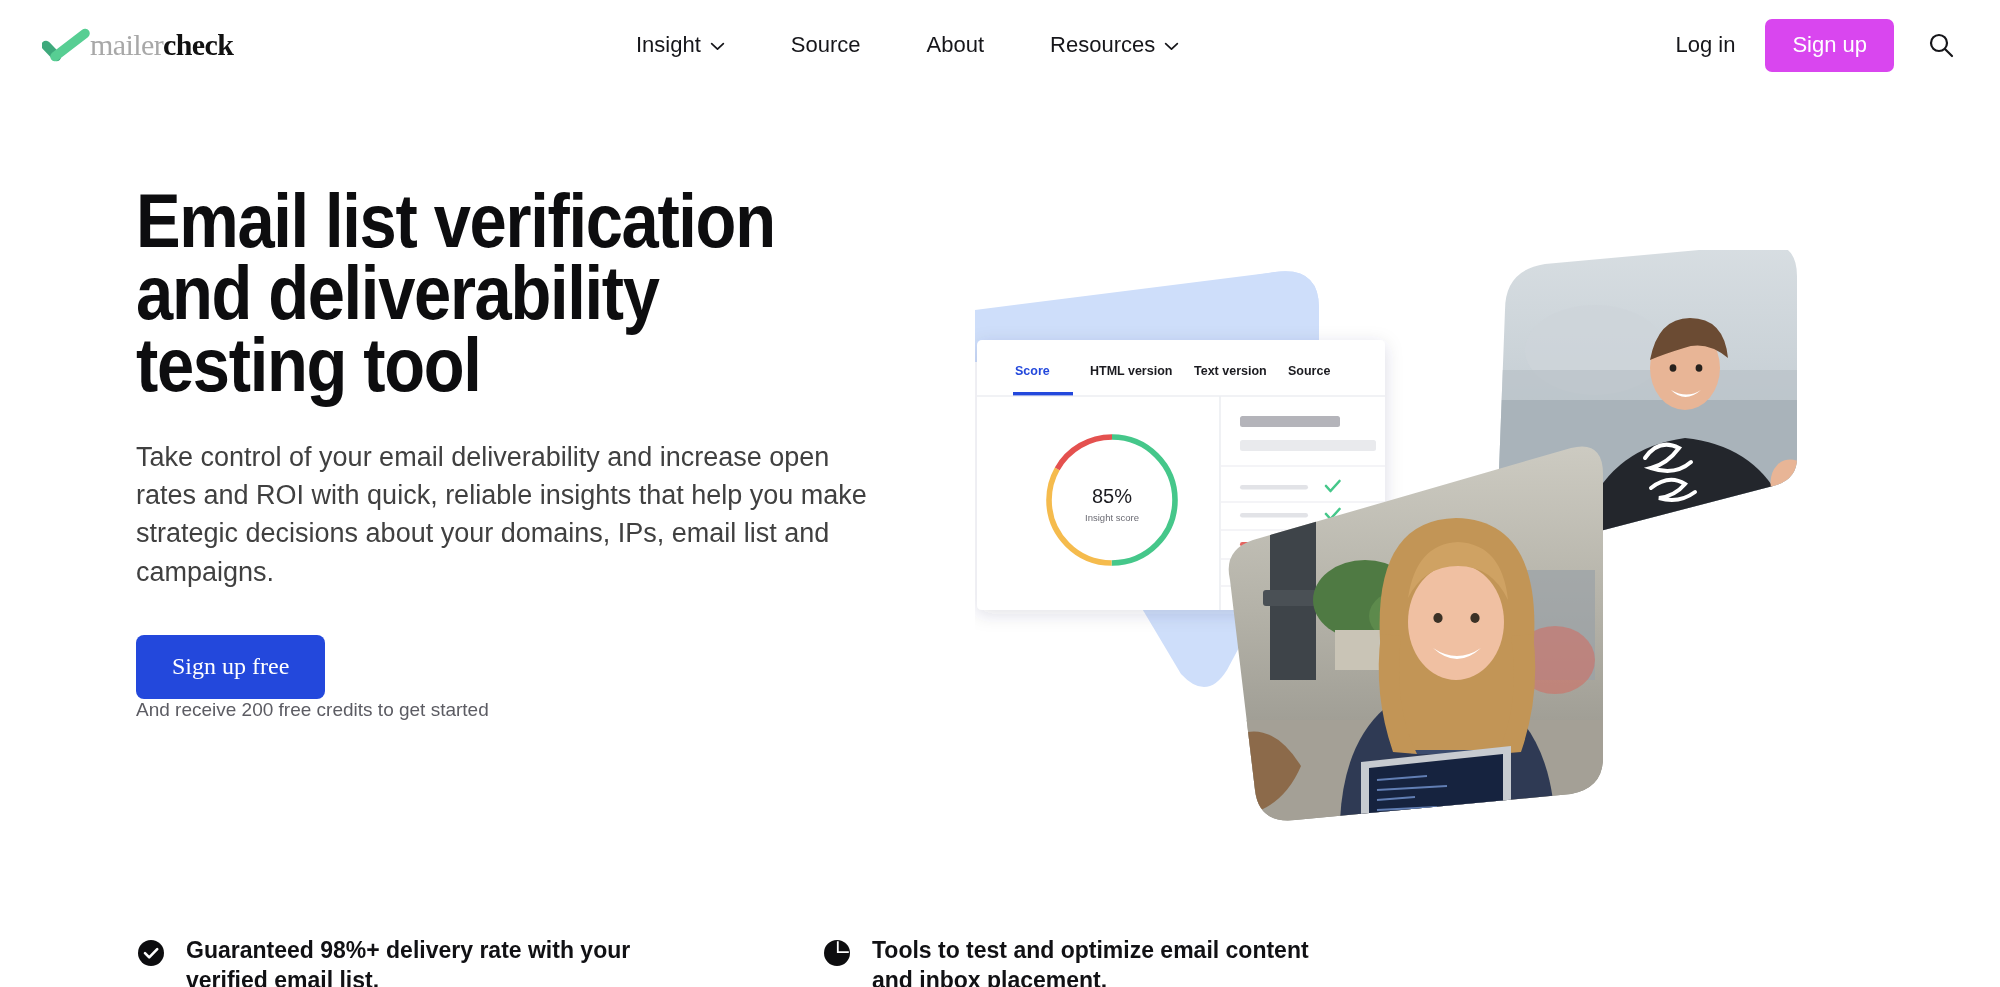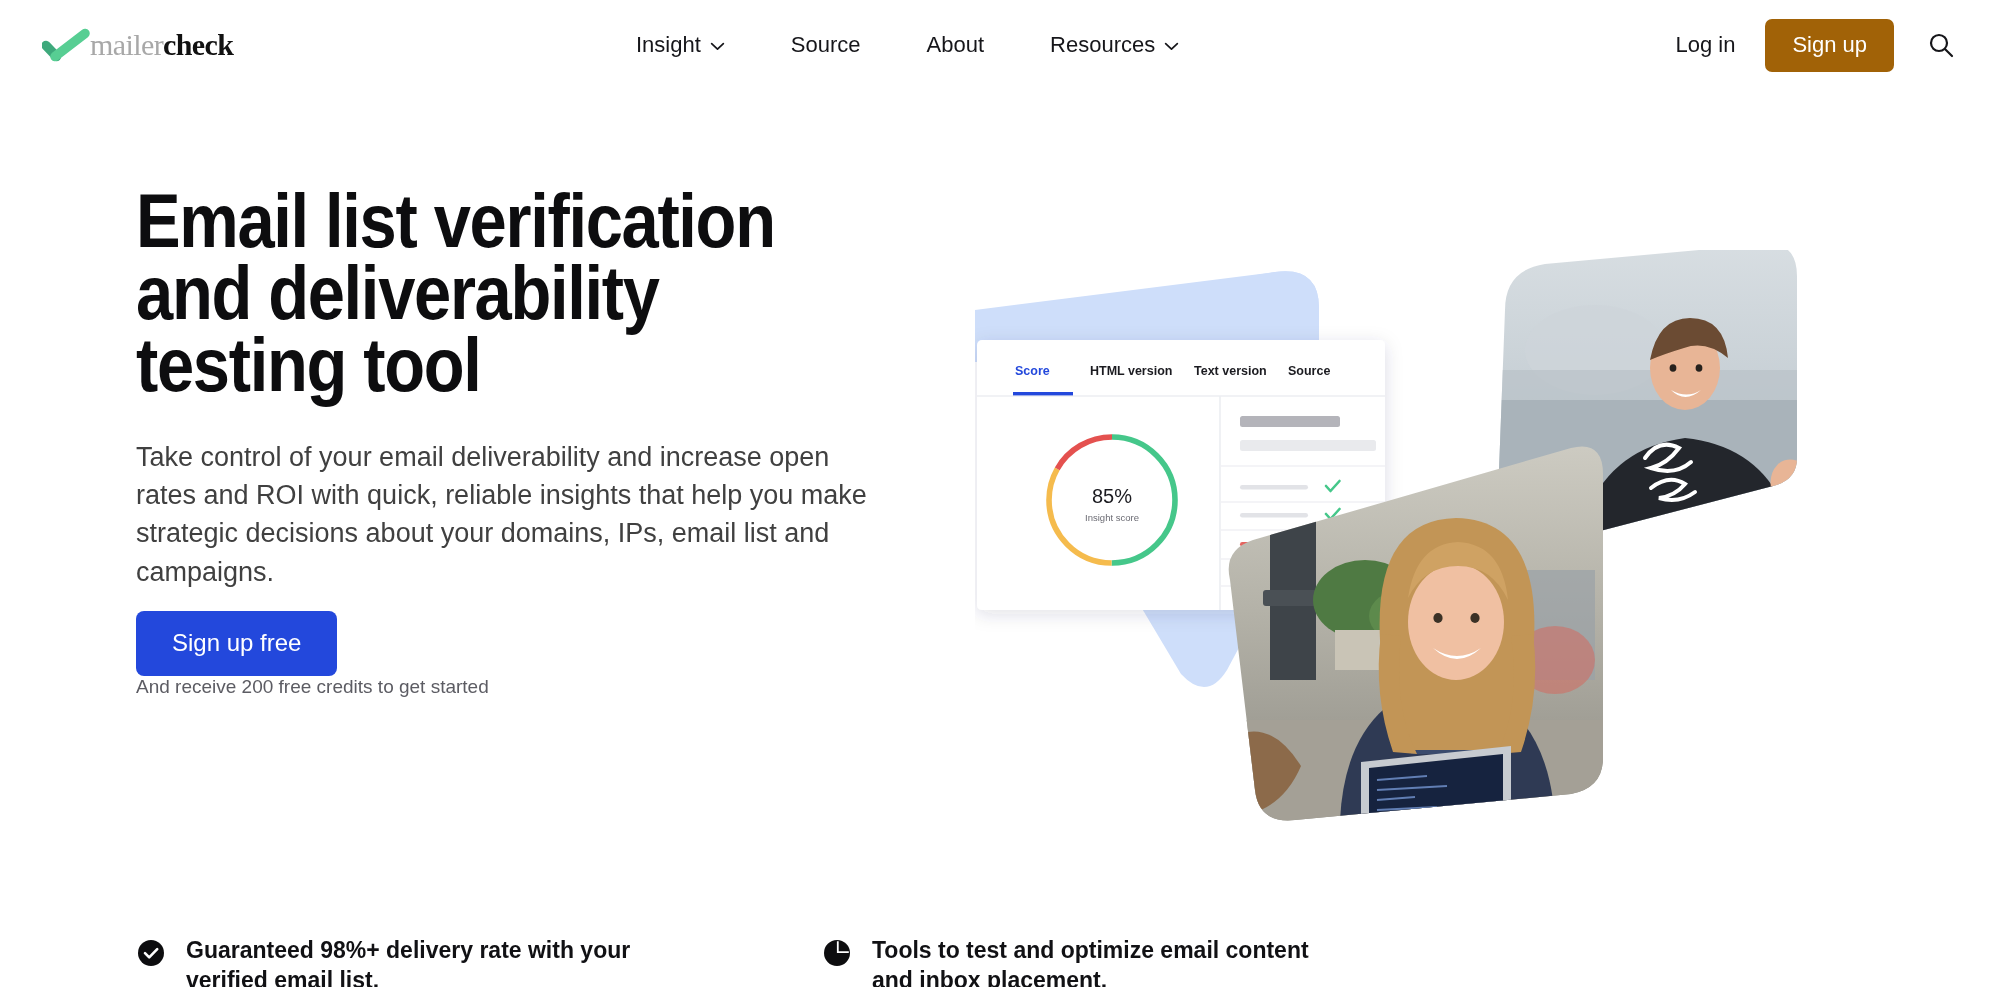--- a/index.html
+++ b/index.html
@@ -68,21 +68,21 @@
     gap: 0;
   }
   .login-link {
     font-size: 22px;
     color: #16161a;
     margin-right: 30px;
     cursor: pointer;
     white-space: nowrap;
   }
   .btn-signup {
-    background: #a16207;
+    background: #d946ef;
     color: #ffffff;
     font-size: 22px;
     border: none;
     border-radius: 7px;
     padding: 13px 27px 14px;
     cursor: pointer;
     font-family: inherit;
     white-space: nowrap;
   }
   .search-btn {
@@ -116,29 +116,29 @@
   }
   .subhead {
     margin-top: 36px;
     font-size: 27px;
     line-height: 1.42;
     color: #404040;
     max-width: 760px;
   }
   .btn-hero {
     display: inline-block;
-    margin-top: 20px;
+    margin-top: 44px;
     background: #2348dc;
     color: #ffffff;
     font-size: 24px;
     border: none;
     border-radius: 8px;
     padding: 18px 36px 19px;
     cursor: pointer;
-    font-family: Liberation Sans, sans-serif;
+    font-family: Liberation Serif, serif;
   }
   .credits-note {
     font-size: 19px;
     color: #5c5c63;
   }
 
   
   .hero-art {
     position: absolute;
     left: 975px;

